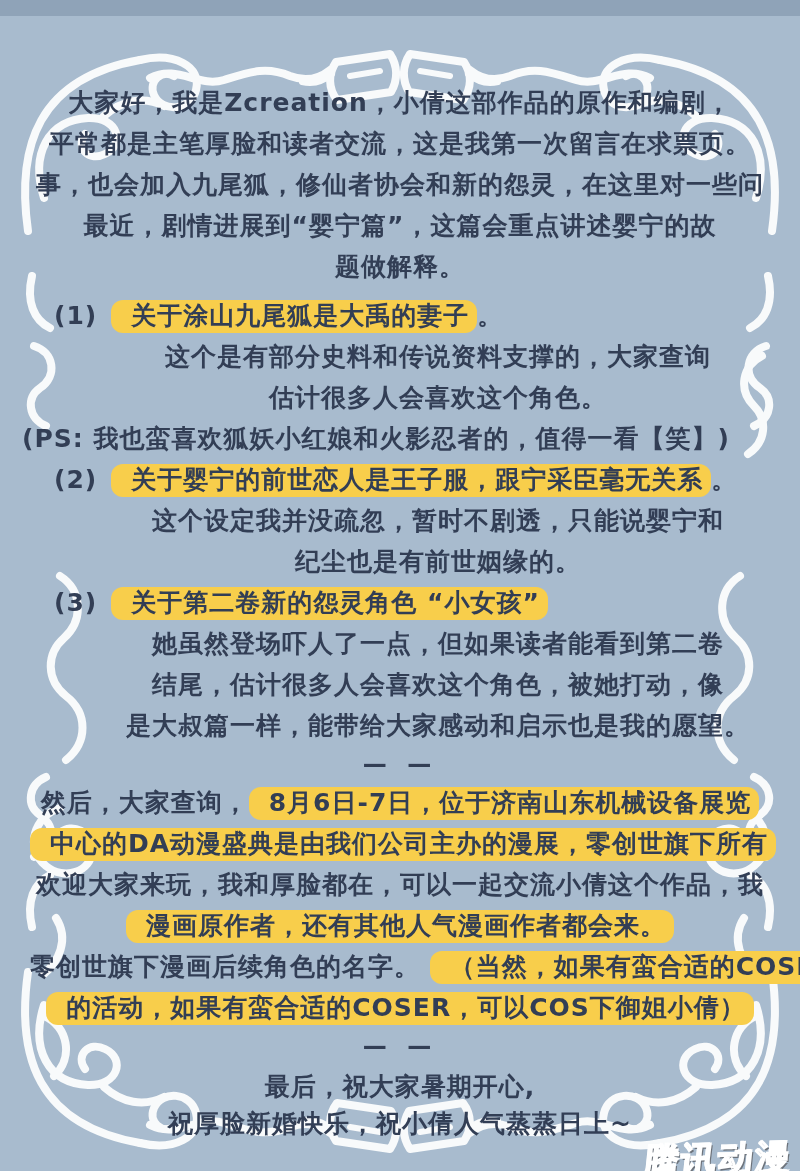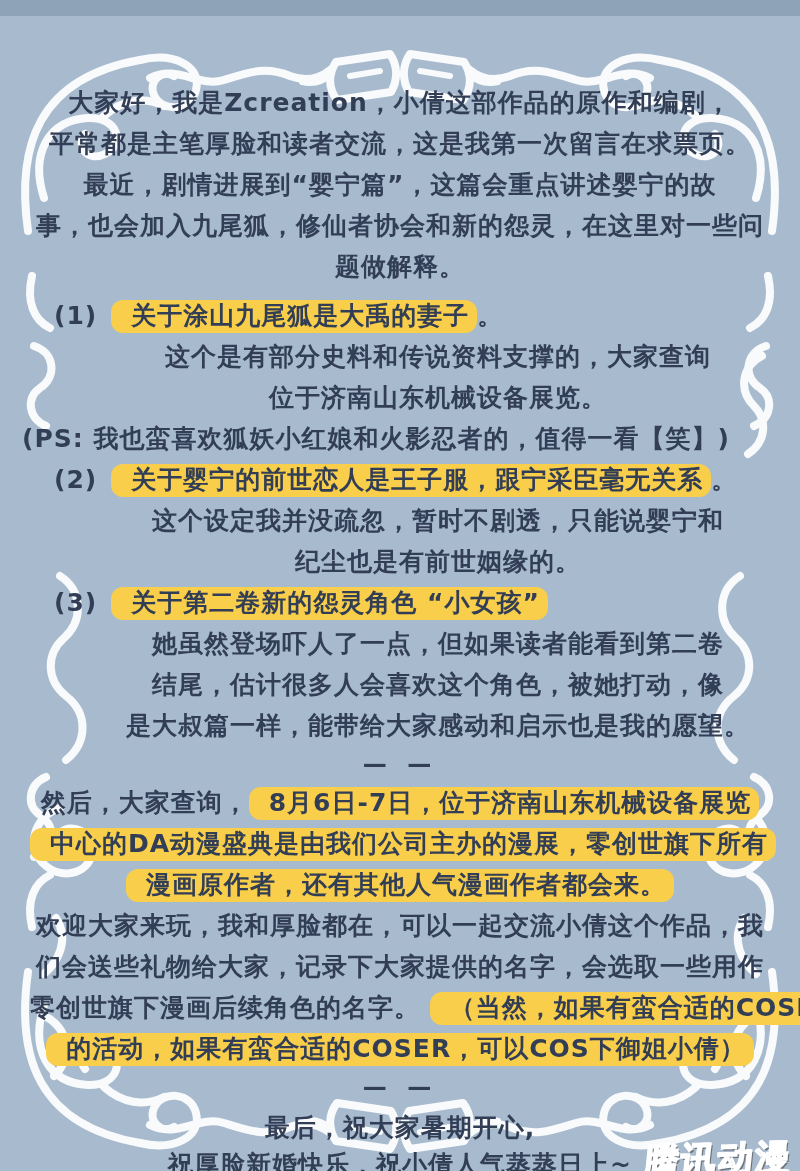--- a/index.html
+++ b/index.html
@@ -103,31 +103,31 @@
 
     <use href="#sideL"></use>
     <use href="#sideL" transform="translate(800,0) scale(-1,1)"></use>
     <path d="M762,340 c-20,10 -24,34 -8,50 c14,14 12,36 -6,48" fill="none" stroke="#f8fafb" stroke-width="8" stroke-linecap="round"></path>
   </svg>
 
   <div class="content">
 
     <div class="line c">大家好，我是Zcreation，小倩这部作品的原作和编剧，</div>
     <div class="line c">平常都是主笔厚脸和读者交流，这是我第一次留言在求票页。</div>
+    <div class="line c">事，也会加入九尾狐，修仙者协会和新的怨灵，在这里对一些问</div>
     <div class="line c">最近，剧情进展到“婴宁篇”，这篇会重点讲述婴宁的故</div>
-    <div class="line c">事，也会加入九尾狐，修仙者协会和新的怨灵，在这里对一些问</div>
     <div class="line c">题做解释。</div>
 
     <div class="gap-m"></div>
 
     <div class="line qa-line">
       <span class="qa-num">(1)</span><span class="hl">关于涂山九尾狐是大禹的妻子</span><span>。</span>
     </div>
     <div class="line qa-body">这个是有部分史料和传说资料支撑的，大家查询</div>
-    <div class="line qa-body">位于济南山东机械设备展览。</div>
+    <div class="line qa-body">估计很多人会喜欢这个角色。</div>
 
     <div class="line ps-line">(PS:  我也蛮喜欢狐妖小红娘和火影忍者的，值得一看【笑】)</div>
 
     <div class="line qa-line">
       <span class="qa-num">(2)</span><span class="hl">关于婴宁的前世恋人是王子服，跟宁采臣毫无关系</span><span>。</span>
     </div>
     <div class="line qa-body">这个设定我并没疏忽，暂时不剧透，只能说婴宁和</div>
     <div class="line qa-body">纪尘也是有前世姻缘的。</div>
 
     <div class="line qa-line">
@@ -138,25 +138,24 @@
     <div class="line qa-body">是大叔篇一样，能带给大家感动和启示也是我的愿望。</div>
 
     <div class="divider">— —</div>
 
     <div class="line c">
       <span>然后，大家查询，</span><span class="hl">8月6日-7日，位于济南山东机械设备展览</span>
     </div>
     <div class="line c">
       <span class="hl">中心的DA动漫盛典是由我们公司主办的漫展，零创世旗下所有</span>
     </div>
+    <div class="line c">欢迎大家来玩，我和厚脸都在，可以一起交流小倩这个作品，我</div>
     <div class="line c">
       <span class="hl">漫画原作者，还有其他人气漫画作者都会来。</span>
     </div>
-    <div class="line c">欢迎大家来玩，我和厚脸都在，可以一起交流小倩这个作品，我</div>
-    <div class="line c">们会送些礼物给大家，记录下大家提供的名字，会选取一些用作</div>
     <div class="line c">
       <span>零创世旗下漫画后续角色的名字。 </span><span class="hl">（当然，如果有蛮合适的COSER</span>
     </div>
     <div class="line c">
       <span class="hl">的活动，如果有蛮合适的COSER，可以COS下御姐小倩）</span>
     </div>
 
     <div class="divider">— —</div>
 
     <div class="gap-s"></div>

